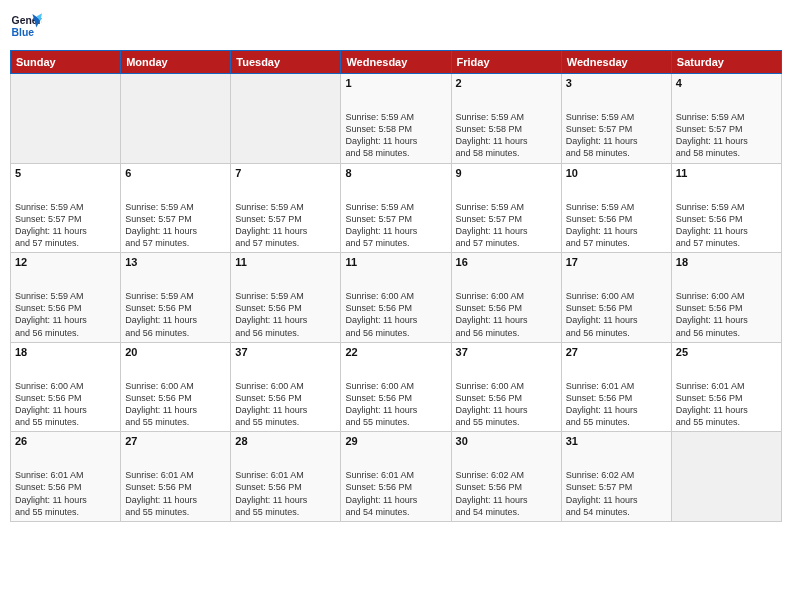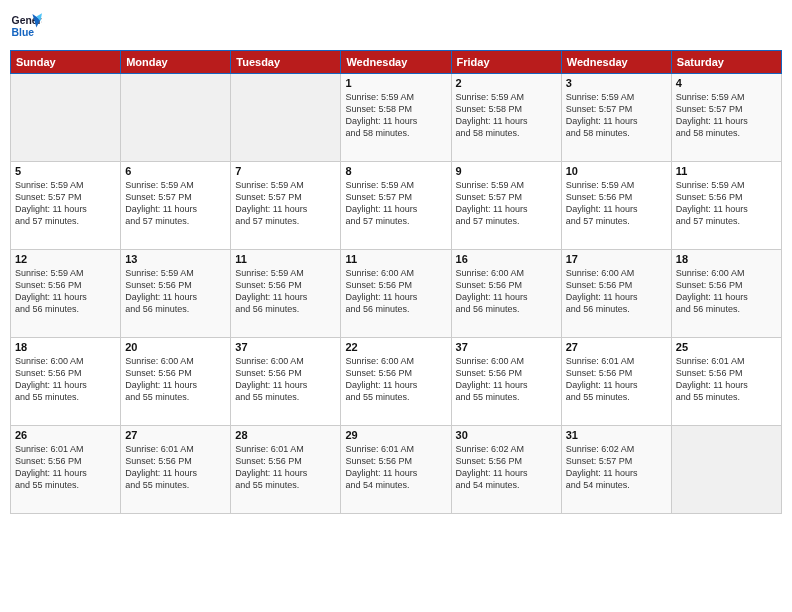--- a/index.html
+++ b/index.html
@@ -83,20 +83,21 @@
       font-size: 11px;
       font-weight: bold;
       color: #111;
       display: block;
       margin-bottom: 2px;
     }
     .day-info {
       font-size: 9px;
       color: #333;
       line-height: 1.35;
+      margin-top: 22px;
     }
     .empty-cell {
       background: #f0f0f0 !important;
     }
   </style>
 </head>
 <body>
 
 <div class="page">
   <div class="header">

